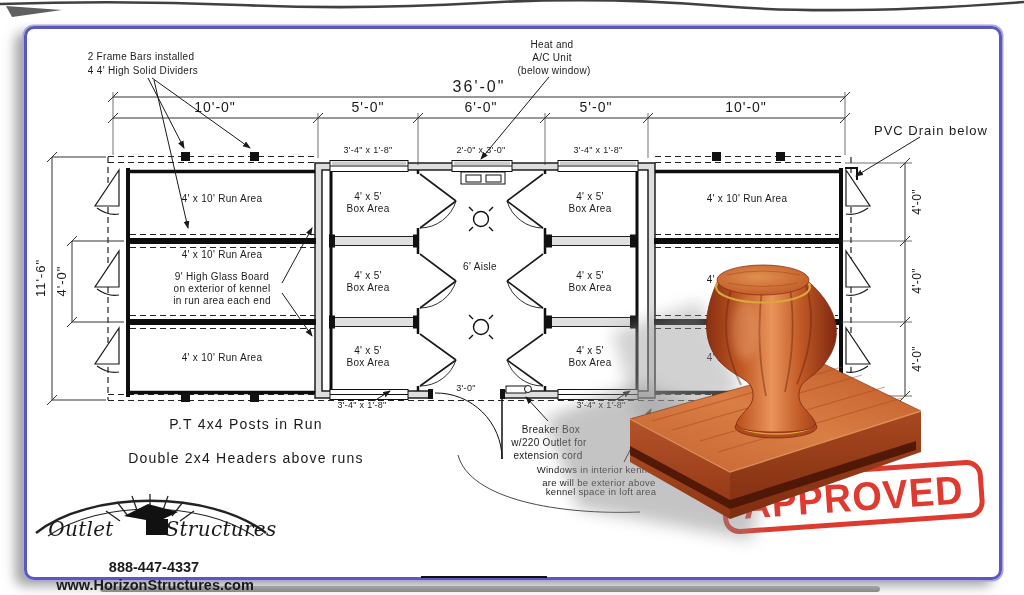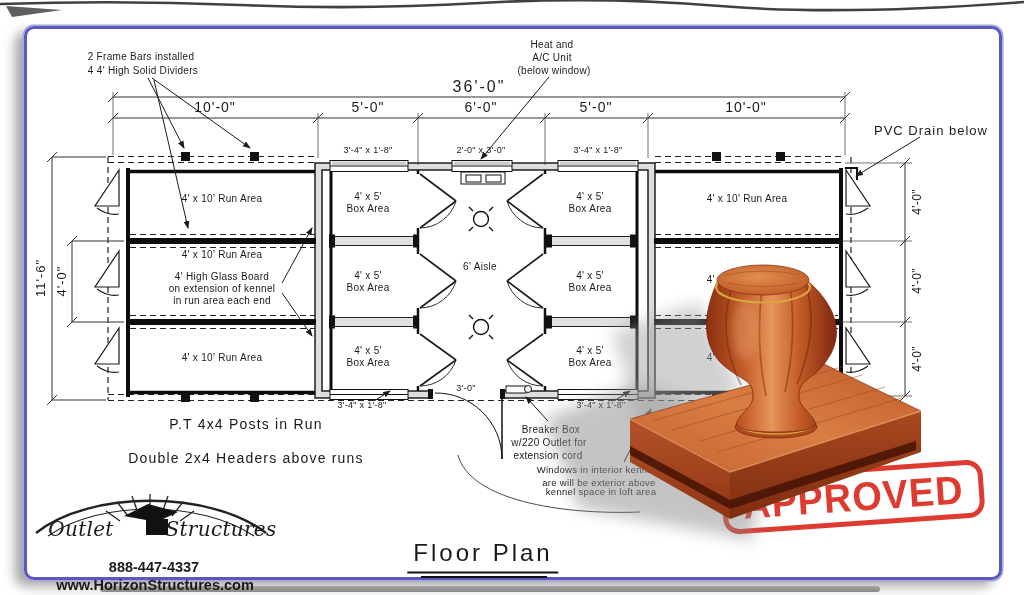--- a/index.html
+++ b/index.html
@@ -240,39 +240,38 @@
   <div class="lbl fs10 zC" style="left:368px;top:351px">4' x 5'</div>
   <div class="lbl fs10 zC" style="left:368px;top:363px">Box Area</div>
   <div class="lbl fs10 zC" style="left:590px;top:197px">4' x 5'</div>
   <div class="lbl fs10 zC" style="left:590px;top:209px">Box Area</div>
   <div class="lbl fs10 zC" style="left:590px;top:276px">4' x 5'</div>
   <div class="lbl fs10 zC" style="left:590px;top:288px">Box Area</div>
   <div class="lbl fs10 zC" style="left:590px;top:351px">4' x 5'</div>
   <div class="lbl fs10 zC" style="left:590px;top:363px">Box Area</div>
   <div class="lbl fs10 zC" style="left:480px;top:267px">6' Aisle</div>
 
-  <div class="lbl fs10 zC" style="left:222px;top:277px">4' High Glass Board</div>
-  <div class="lbl fs10 zC" style="left:222px;top:289px">on extension of kennel</div>
+  <div class="lbl fs10 zC" style="left:222px;top:277px">9' High Glass Board</div>
+  <div class="lbl fs10 zC" style="left:222px;top:289px">on exterior of kennel</div>
   <div class="lbl fs10 zC" style="left:222px;top:301px">in run area each end</div>
 
   <div class="lbl fs9 zC" style="left:466px;top:388px">3'-0"</div>
   <div class="lbl fs9 zC" style="left:362px;top:405px">3'-4" x 1'-8"</div>
   <div class="lbl fs9 zC" style="left:601px;top:405px">3'-4" x 1'-8"</div>
 
   <div class="lbl note zC" style="left:246px;top:424px">P.T 4x4 Posts in Run</div>
   <div class="lbl note zC" style="left:246px;top:458px">Double 2x4 Headers above runs</div>
 
   <div class="lbl fs10 zC" style="left:551px;top:430px">Breaker Box</div>
   <div class="lbl fs10 zC" style="left:549px;top:443px">w/220 Outlet for</div>
   <div class="lbl fs10 zC" style="left:548px;top:456px">extension cord</div>
   <div class="lbl fs95 zC" style="left:596px;top:470px">Windows in interior kennel</div>
   <div class="lbl fs95 zC" style="left:599px;top:483px">are will be exterior above</div>
   <div class="lbl fs95 zC" style="left:601px;top:492px">kennel space in loft area</div>
 
-  <div class="fp-title zC">Floor Plan</div>
   <div class="title-line2 zC"></div>
 
   <div class="lbl script zC" style="left:81px;top:529px">Outlet</div>
   <div class="lbl script zC" style="left:221px;top:529px">Structures</div>
   <div class="lbl logo-web zC" style="left:155px;top:585px">www.HorizonStructures.com</div>
   <div class="lbl logo-web zC" style="left:154px;top:567px">888-447-4337</div>
 
   <div class="badge zD">
     <span>APPROVED</span>
   </div>

